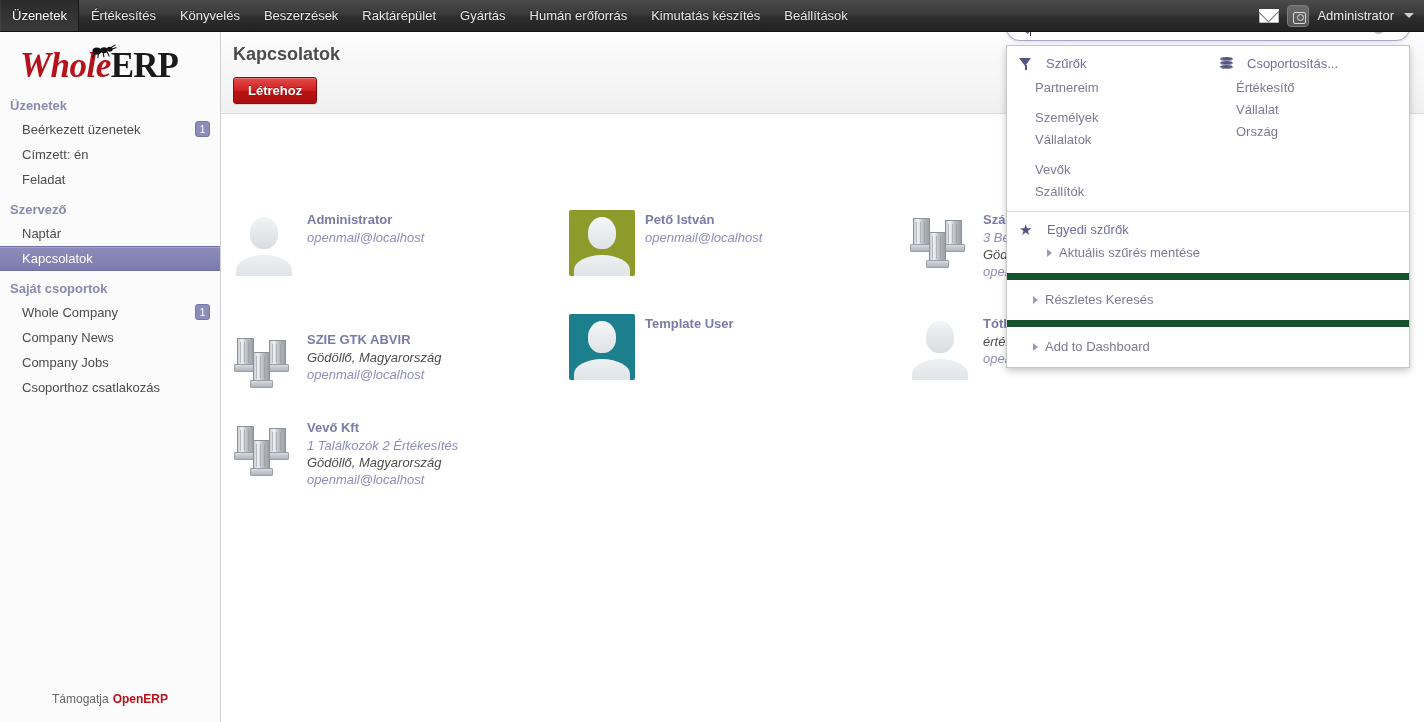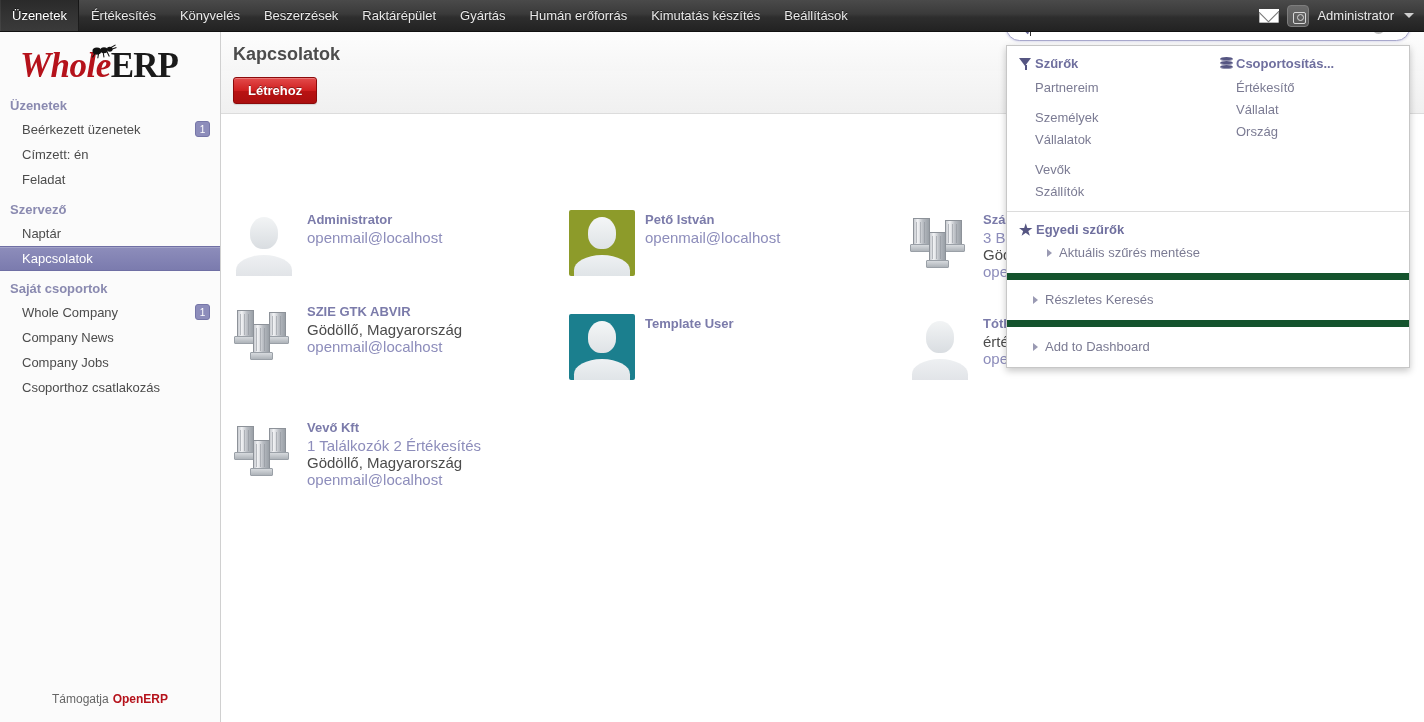--- a/index.html
+++ b/index.html
@@ -173,21 +173,21 @@
   .bld i {
     position:absolute; left:2px; top:3px; right:2px; bottom:4px;
     background: repeating-linear-gradient(to right,#8d9299 0 1px, transparent 1px 4px);
     opacity:.55;
   }
   .card-body { padding-top: 2px; min-width: 0; }
   .card-title {
     font-size: 13px; font-weight: bold; color: #7b7baa; cursor: pointer;
     white-space: nowrap; margin-bottom: 2px;
   }
-  .card-line { font-size: 15px; color: #4c4c4c; line-height: 17px; white-space: nowrap; }
+  .card-line { font-size: 13px; color: #4c4c4c; line-height: 17px; white-space: nowrap; font-style: italic; }
   .card-line.link { color: #8d8dbb; cursor: pointer; }
   .card-line.muted { color: #8d8dbb; }
 
   
   .search-wrap { position: absolute; top: 14px; right: 14px; width: 404px; z-index: 50; }
   .search-box {
     position: relative; height: 27px;
     background: #fff; border: 1px solid #a8a8cc; border-radius: 14px;
     box-shadow: 0 0 3px rgba(120,120,190,.45), inset 0 1px 2px rgba(0,0,0,.05);
     display: flex; align-items: center; padding: 0 8px;
@@ -225,22 +225,22 @@
   }
 
   .search-drop {
     margin-top: 4px; width: 404px;
     background: #fff; border: 1px solid #c7c7c7;
     box-shadow: 0 3px 7px rgba(0,0,0,.22);
   }
   .drop-cols { display: flex; padding: 10px 0 8px 0; }
   .drop-col { width: 50%; padding: 0 10px 0 26px; }
   .drop-head {
-    display: flex; align-items: center; gap: 3px;
-    font-size: 13px; font-weight: bold; color: #6f6f9e; margin-bottom: 6px;
+    display: flex; align-items: center; gap: 14px;
+    font-size: 13px; font-weight: normal; color: #6f6f9e; margin-bottom: 6px;
     margin-left: -14px;
   }
   .icon-filter { width: 13px; height: 12px; position: relative; flex: 0 0 13px; }
   .icon-filter:before {
     content:""; position:absolute; left:0; top:0; width:0; height:0;
     border-left:6.5px solid transparent; border-right:6.5px solid transparent;
     border-top:8px solid #555582;
   }
   .icon-filter:after {
     content:""; position:absolute; left:5.5px; top:7px; width:2px; height:5px; background:#555582;
@@ -395,21 +395,21 @@
               <i></i>
             </div>
           </div>
           <div class="card-body">
             <div class="card-title">Szállító Kft</div>
             <div class="card-line link">3 Beszerzés</div>
             <div class="card-line">Gödöllő, Magyarország</div>
             <div class="card-line muted">openmail@localhost</div>
           </div>
         </div>
-        <div class="card" style="left: 10px; top: 188px;">
+        <div class="card" style="left: 10px; top: 216px;">
           <div class="avatar avatar-company">
             <div class="bld" style="left: 6px; top: 8px; width: 17px; height: 30px;">
               <i></i>
             </div>
             <div class="bld" style="left: 38px; top: 10px; width: 17px; height: 28px;">
               <i></i>
             </div>
             <div class="bld" style="left: 22px; top: 22px; width: 17px; height: 32px;">
               <i></i>
             </div>

